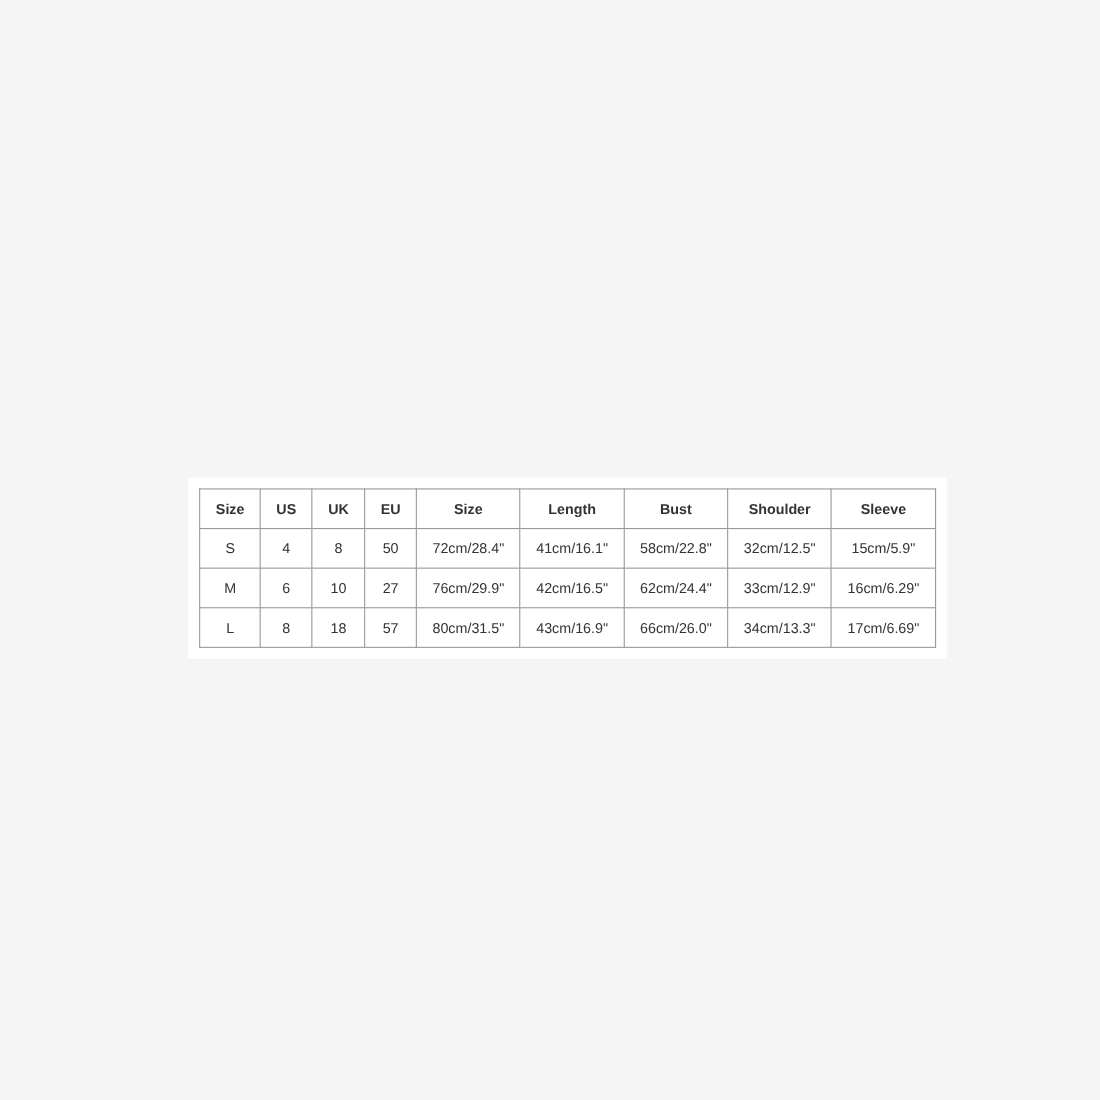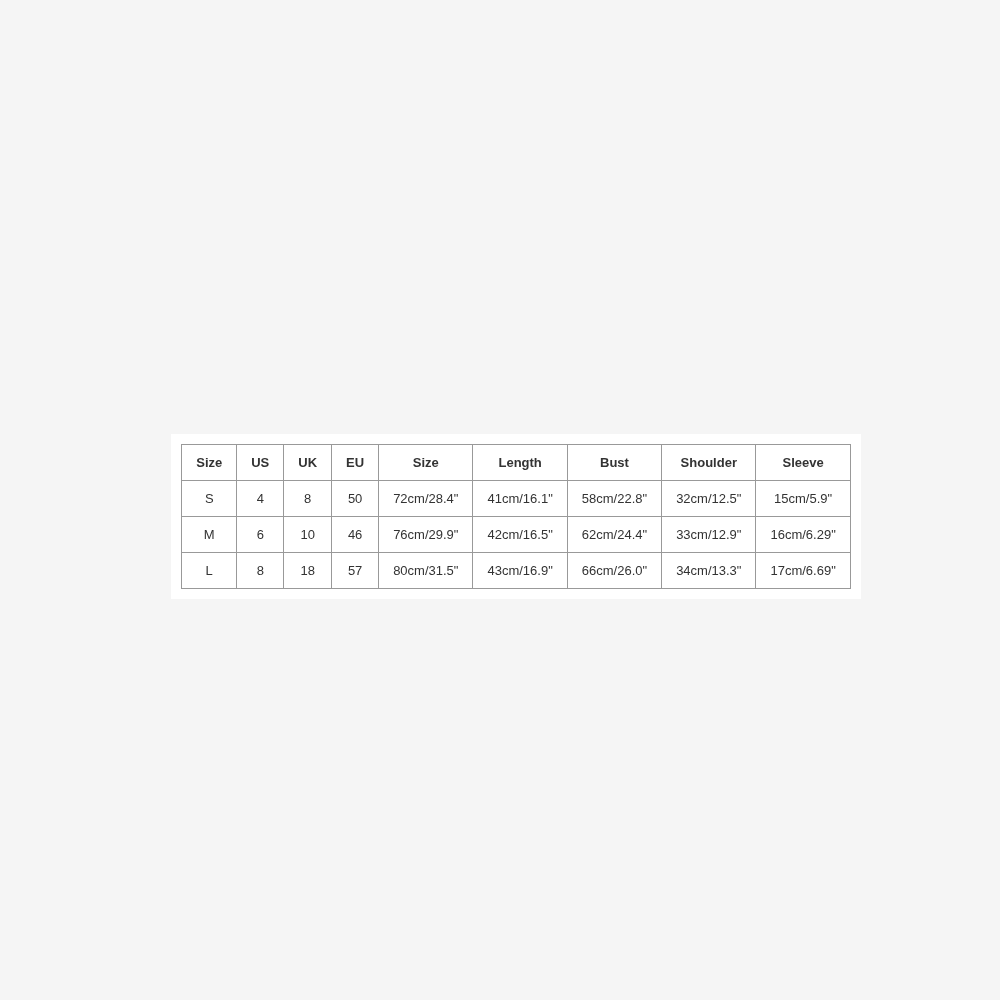--- a/index.html
+++ b/index.html
@@ -72,21 +72,21 @@
         <td>72cm/28.4"</td>
         <td>41cm/16.1"</td>
         <td>58cm/22.8"</td>
         <td>32cm/12.5"</td>
         <td>15cm/5.9"</td>
       </tr>
       <tr>
         <td>M</td>
         <td>6</td>
         <td>10</td>
-        <td>46</td>
+        <td>27</td>
         <td>76cm/29.9"</td>
         <td>42cm/16.5"</td>
         <td>62cm/24.4"</td>
         <td>33cm/12.9"</td>
         <td>16cm/6.29"</td>
       </tr>
       <tr>
         <td>L</td>
         <td>8</td>
         <td>18</td>

